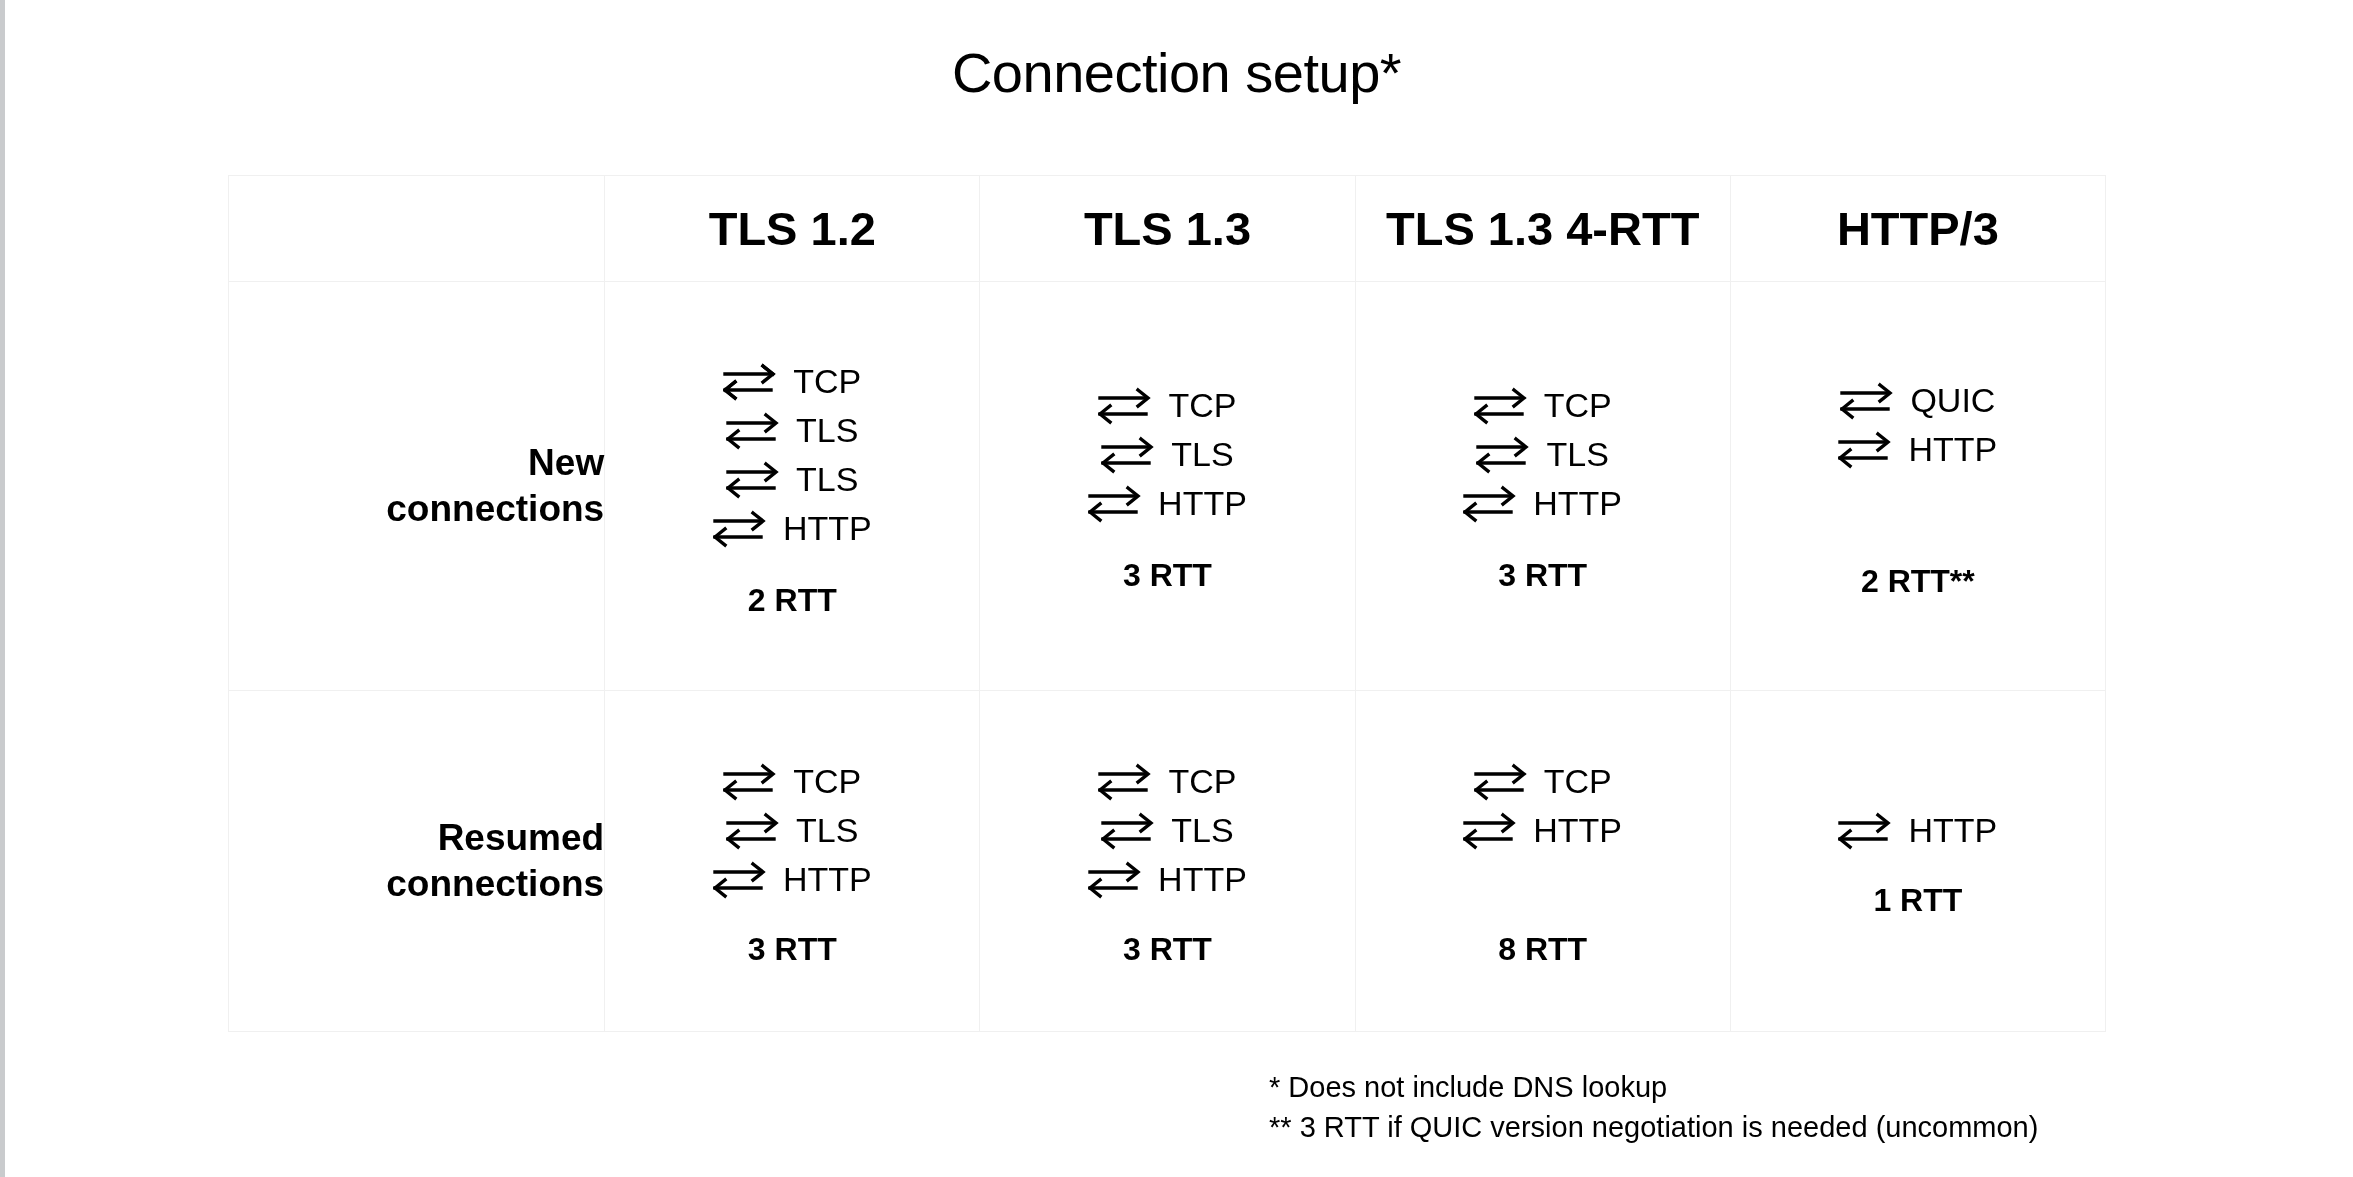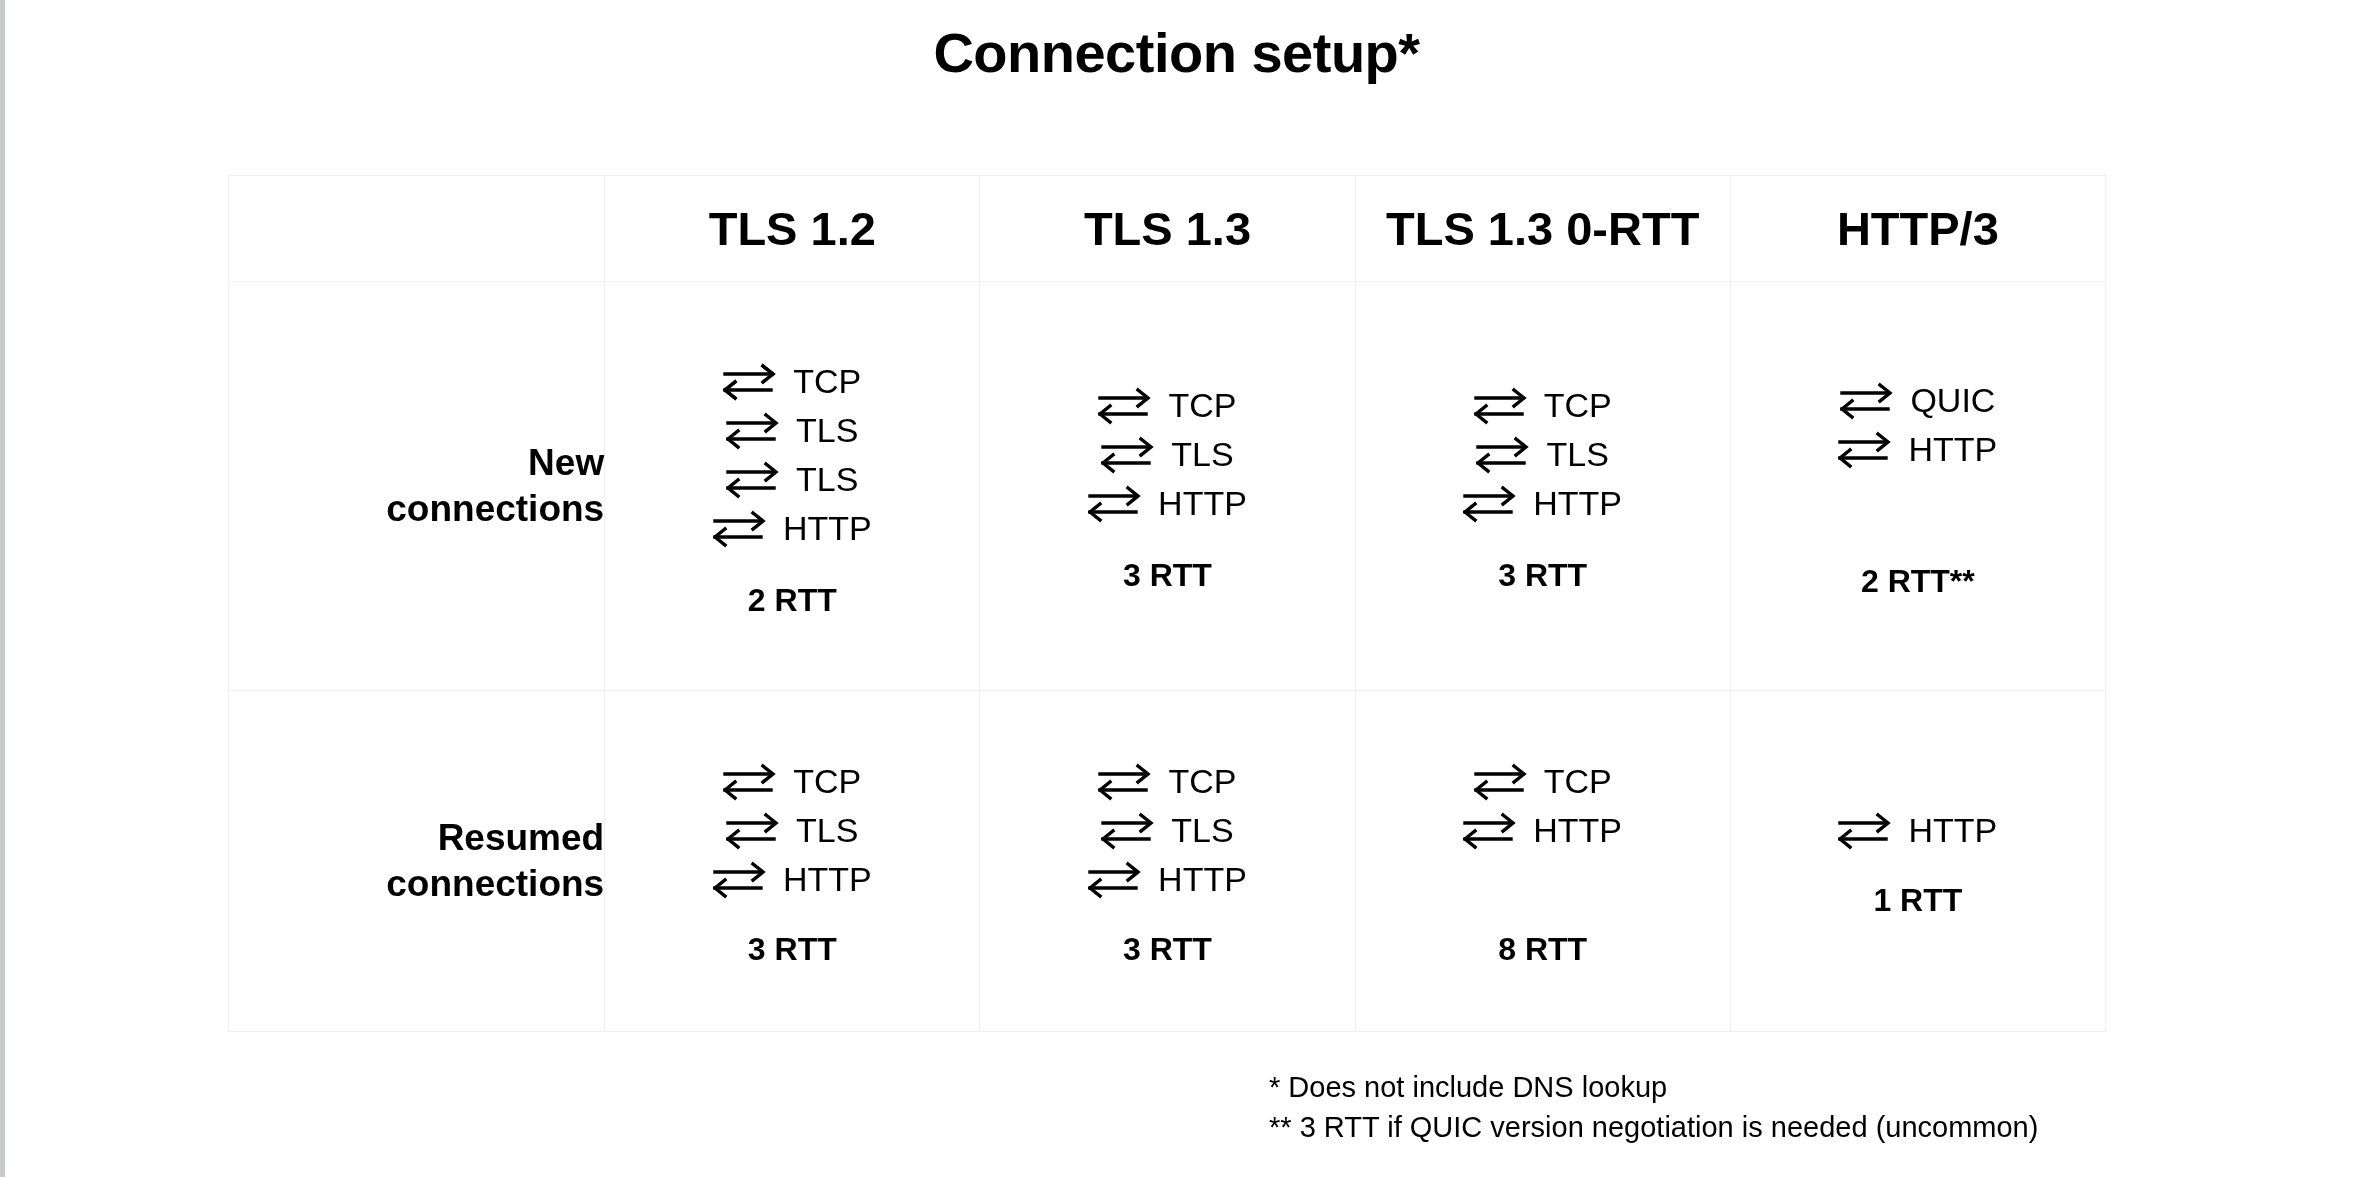--- a/index.html
+++ b/index.html
@@ -24,25 +24,25 @@
   #left-edge-strip {
     position: absolute;
     left: 0; top: 0;
     width: 5px; height: 1177px;
     background: #c9cbcd;
   }
 
   #slide-title {
     position: absolute;
     left: 0;
-    top: 20px;
+    top: 40px;
     width: 2353px;
     text-align: center;
     font-size: 56px;
-    font-weight: bold;
+    font-weight: normal;
     letter-spacing: -0.5px;
     color: #000000;
   }
 
   #comparison-table {
     position: absolute;
     left: 228px;
     top: 175px;
     width: 1878px;
     border-collapse: collapse;
@@ -156,21 +156,21 @@
       <col class="col-data">
       <col class="col-data">
       <col class="col-data">
       <col class="col-data">
     </colgroup>
     <thead>
       <tr class="header-row">
         <th class="corner-cell"></th>
         <th>TLS 1.2</th>
         <th>TLS 1.3</th>
-        <th>TLS 1.3 0-RTT</th>
+        <th>TLS 1.3 4-RTT</th>
         <th>HTTP/3</th>
       </tr>
     </thead>
     <tbody>
 
       <tr class="row-new">
         <td class="row-label">
           <div>New</div>
           <div>connections</div>
         </td>

